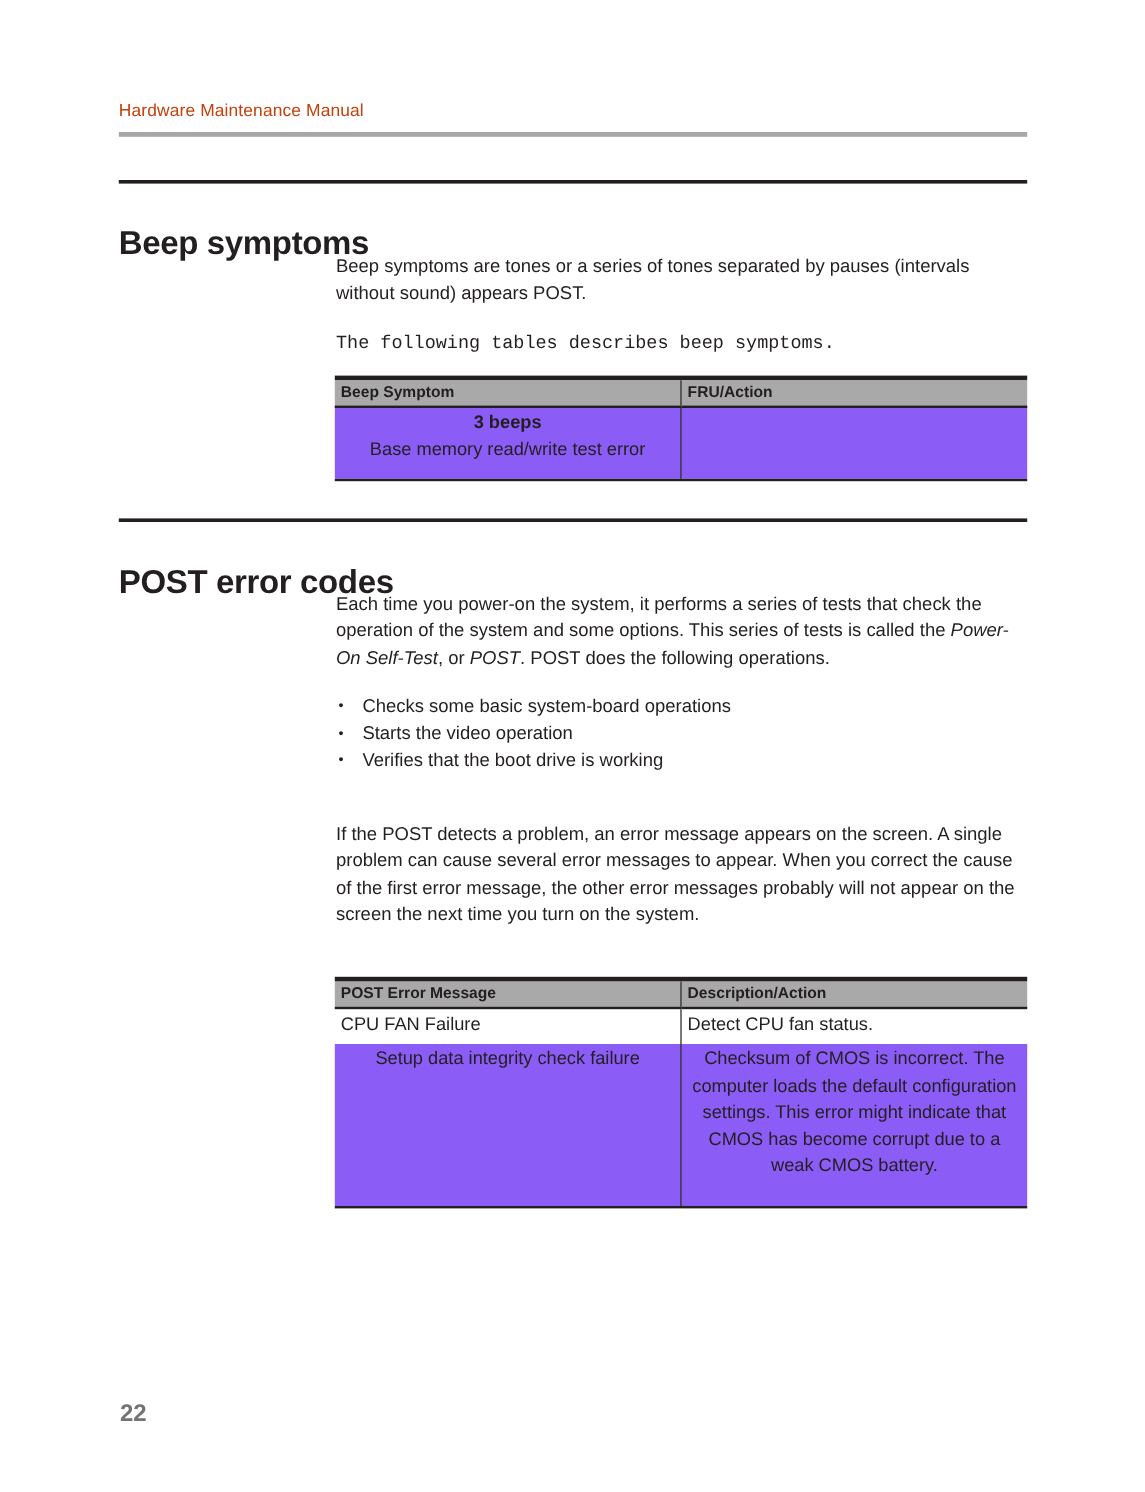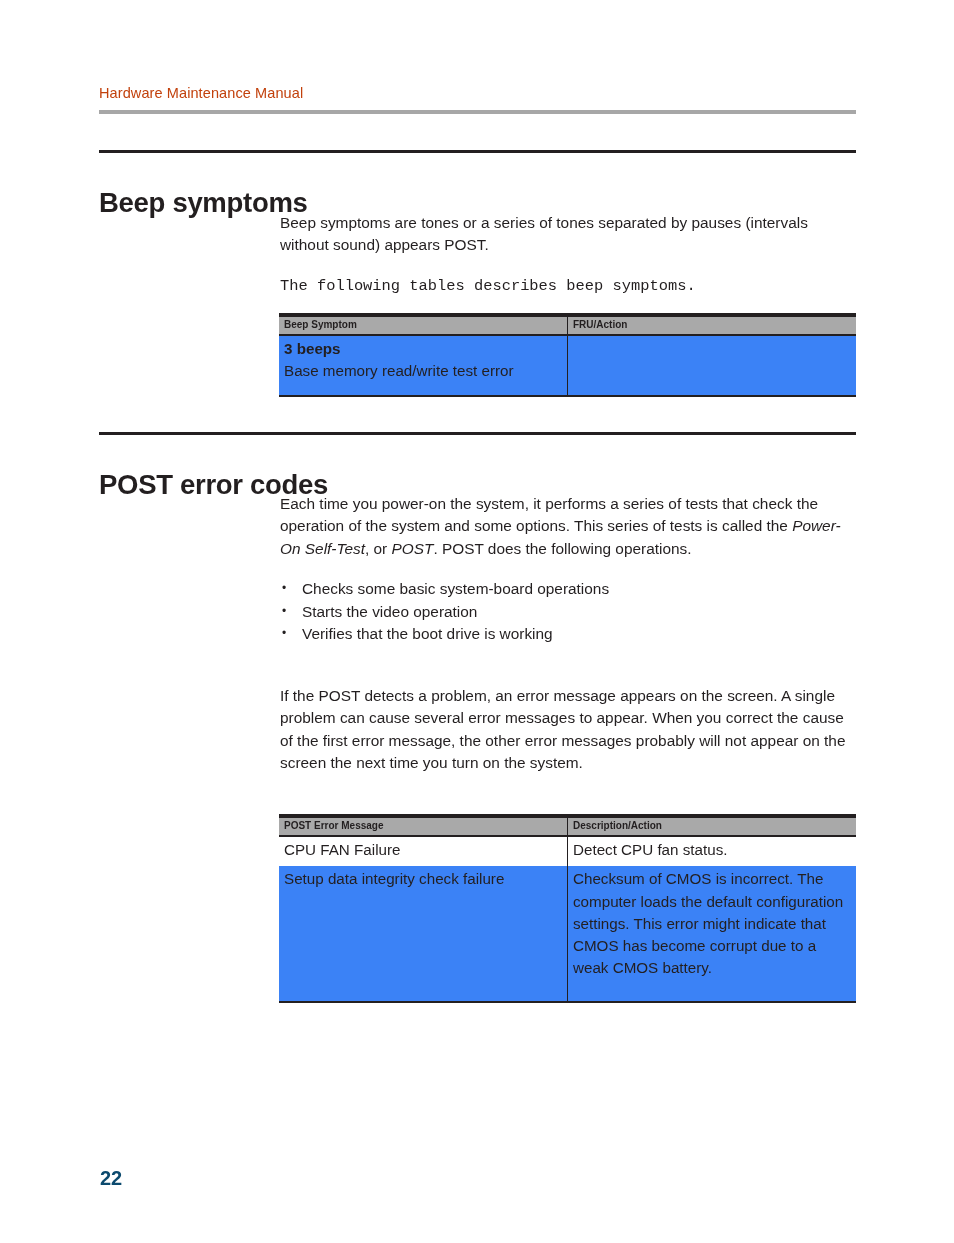--- a/index.html
+++ b/index.html
@@ -111,57 +111,58 @@
   .doc-table .topbar td {
     padding: 0;
     height: 4px;
     background: #231f20;
     border: none;
   }
   .doc-table th {
     background: #a9a9a9;
     font-weight: bold;
     text-align: left;
-    font-size: 10px;
+    font-size: 13px;
     padding: 2px 5px 4px 5px;
     border-bottom: 2px solid #231f20;
     vertical-align: top;
   }
   .doc-table th.col-a { width: 288px; }
   .doc-table td {
     vertical-align: top;
     padding: 2px 5px 5px 5px;
     line-height: 22.3px;
   }
   .doc-table td.col-a { width: 288px; }
   .doc-table .vline {
     border-right: 1.6px solid #231f20;
   }
   .doc-table tr.shaded td {
-    background: #3b82f6;
+    background: #8b5cf6;
+    text-align: center;
   }
   .doc-table tr.plain td {
     background: #ffffff;
   }
   .doc-table .bottomrule td {
     padding: 0;
     height: 2px;
     background: #231f20;
     border: none;
   }
   .cell-strong { font-weight: bold; }
 
   
   .folio {
     position: absolute;
     left: 100px;
     top: 1167px;
     font-size: 20px;
     font-weight: bold;
-    color: #0c4a6e;
+    color: #737373;
   }
 </style>
 </head>
 <body>
 
 <div class="page">
 
   <div class="running-header">Hardware Maintenance Manual</div>
   <div class="header-rule"></div>
 

